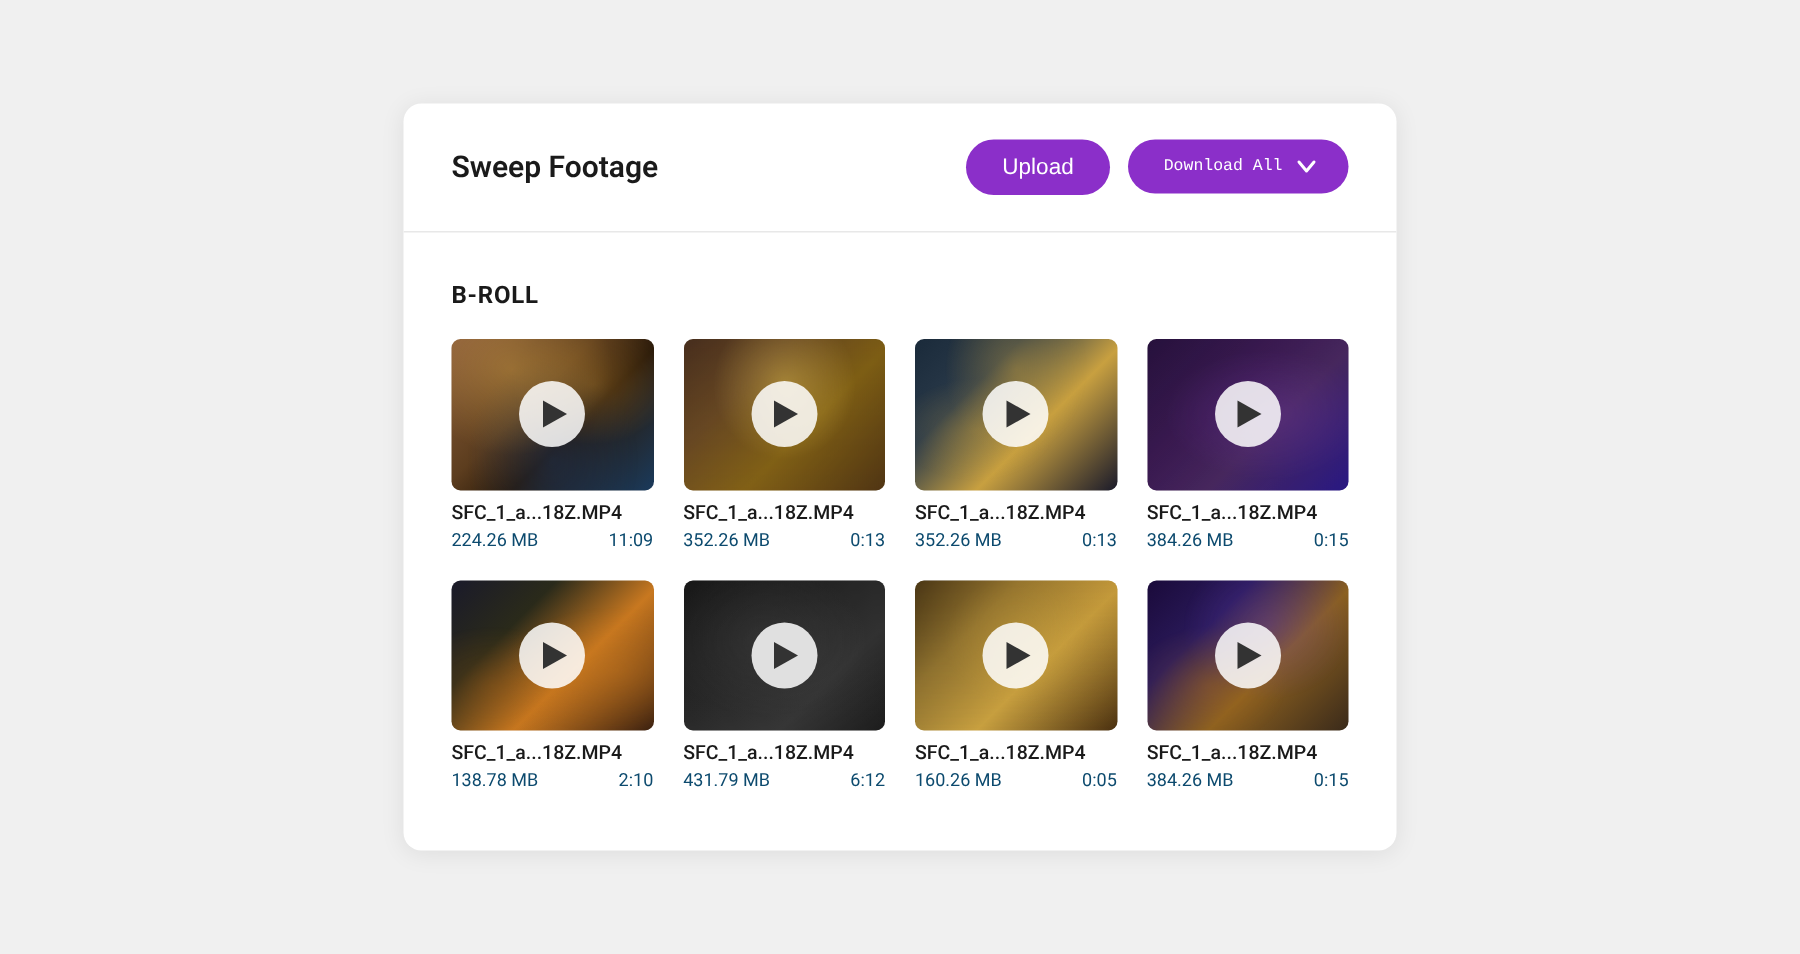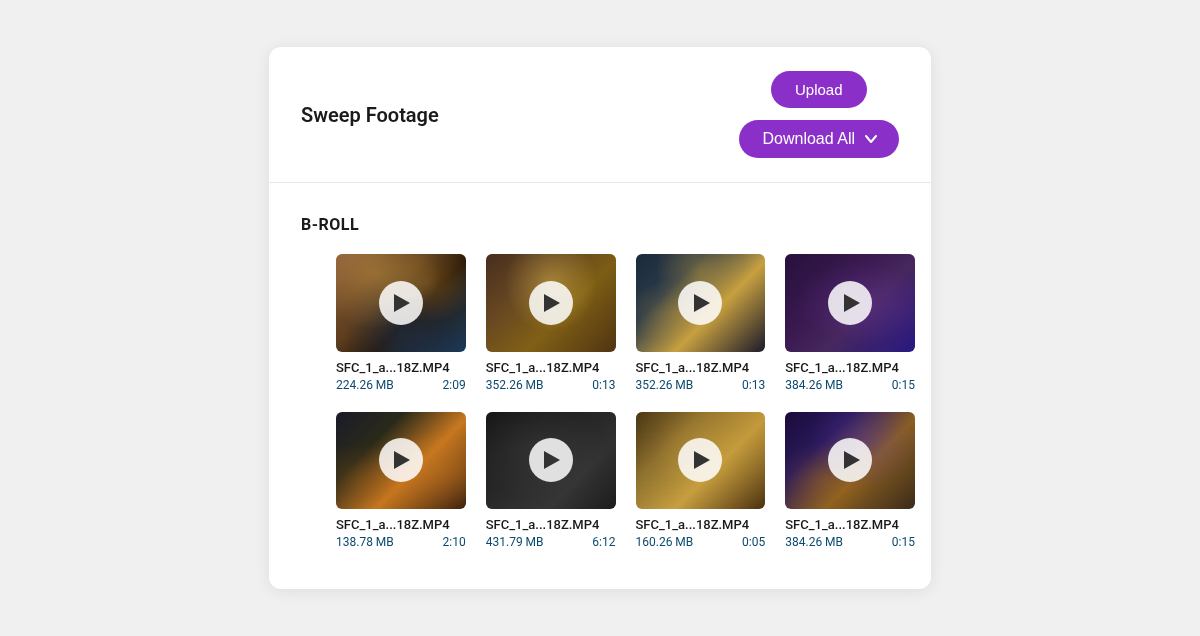--- a/index.html
+++ b/index.html
@@ -38,71 +38,70 @@
     .header-title {
       font-size: 20px;
       font-weight: 600;
       color: #1a1a1a;
     }
 
     .header-actions {
       display: flex;
       gap: 12px;
       align-items: center;
-      flex-direction: column;
     }
 
     .btn-upload {
       background: #8b2fc9;
       color: white;
       border: none;
       border-radius: 24px;
       padding: 10px 24px;
       font-size: 15px;
       font-weight: 500;
       cursor: pointer;
     }
 
     .btn-download-all {
       background: #8b2fc9;
       color: white;
       border: none;
       border-radius: 24px;
       padding: 10px 20px 10px 24px;
-      font-size: 16px;
+      font-size: 11px;
       font-weight: 500;
       cursor: pointer;
       display: flex;
       align-items: center;
       gap: 8px;
+      font-family: Liberation Mono, monospace;
     }
 
     .chevron-icon {
       display: inline-block;
       width: 16px;
       height: 16px;
     }
 
     .content {
-      padding: 32px 16px 0 32px;
+      padding: 32px 32px 0 32px;
     }
 
     .section-title {
       font-size: 16px;
       font-weight: 700;
       color: #1a1a1a;
       margin-bottom: 20px;
       letter-spacing: 0.5px;
     }
 
     .video-grid {
       display: grid;
       grid-template-columns: repeat(4, 1fr);
       gap: 20px;
-      margin-left: 35px;
     }
 
     .video-item {
       display: flex;
       flex-direction: column;
       cursor: pointer;
     }
 
     .video-thumbnail {
       position: relative;
@@ -235,21 +234,21 @@
     <div class="video-item">
       <div class="video-thumbnail thumb-1">
         <div class="thumb-detail"></div>
         <div class="play-btn">
           <div class="play-triangle"></div>
         </div>
       </div>
       <div class="video-name">SFC_1_a...18Z.MP4</div>
       <div class="video-meta">
         <span>224.26 MB</span>
-        <span>2:09</span>
+        <span>11:09</span>
       </div>
     </div>
         <div class="video-item">
       <div class="video-thumbnail thumb-2">
         <div class="thumb-detail"></div>
         <div class="play-btn">
           <div class="play-triangle"></div>
         </div>
       </div>
       <div class="video-name">SFC_1_a...18Z.MP4</div>

